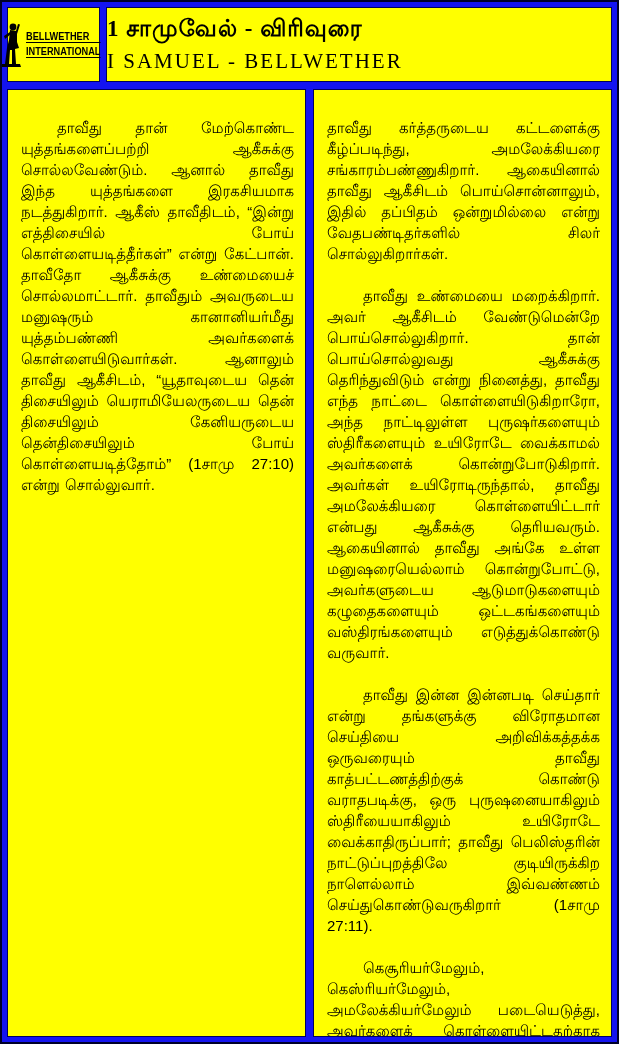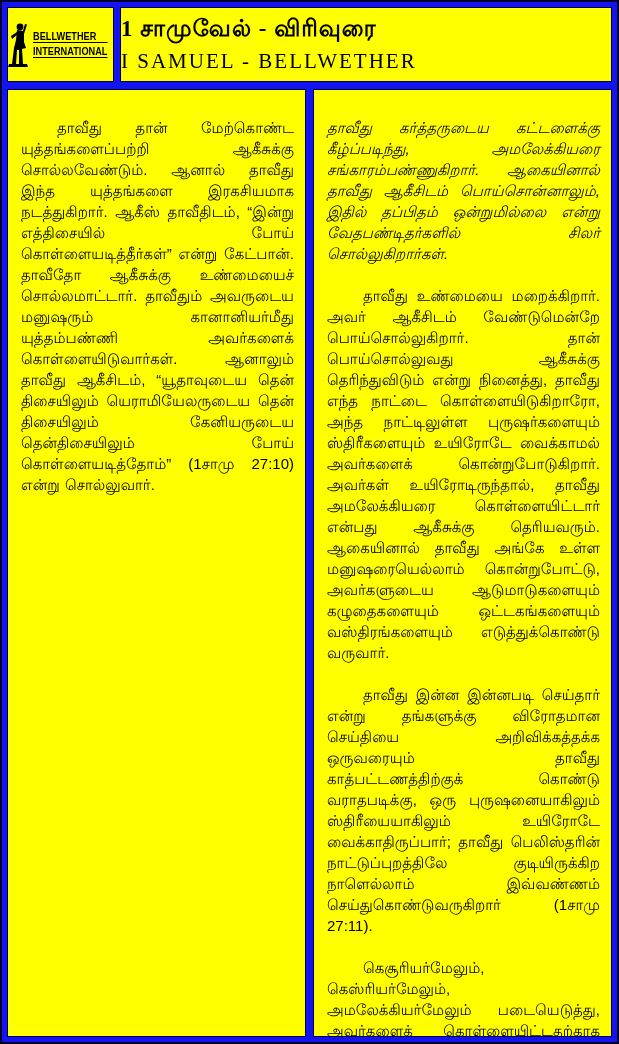--- a/index.html
+++ b/index.html
@@ -14,21 +14,21 @@
     gap: 7px;
     overflow: hidden;
   }
   .box {
     background: #ffff00;
     border: 1px solid #000060;
   }
   
   .header { display: flex; gap: 6px; height: 75px; flex: 0 0 auto; }
   .logo-box {
-    width: 107px;
+    width: 93px;
     display: flex;
     align-items: center;
     justify-content: center;
     gap: 4px;
     padding: 4px;
   }
   .logo-figure { width: 22px; height: 46px; flex: 0 0 auto; }
   .logo-text { display: flex; flex-direction: column; gap: 3px; }
   .logo-line {
     font-size: 10px;
@@ -70,21 +70,21 @@
   }
   .column p {
     font-size: 15px;
     line-height: 21px;
     color: #000;
     text-align: justify;
     text-indent: 36px;
     margin-bottom: 21px;
     word-spacing: 1px;
   }
-  .column p.no-indent { text-indent: 0; font-style: italic; }
+  .column p.no-indent { text-indent: 0; }
 </style>
 </head>
 <body>
 
 <div class="header">
 
   <div class="box logo-box">
     <svg class="logo-figure" viewBox="0 0 22 46">
       <g fill="#000">
         <circle cx="13" cy="5" r="3.4"></circle>

